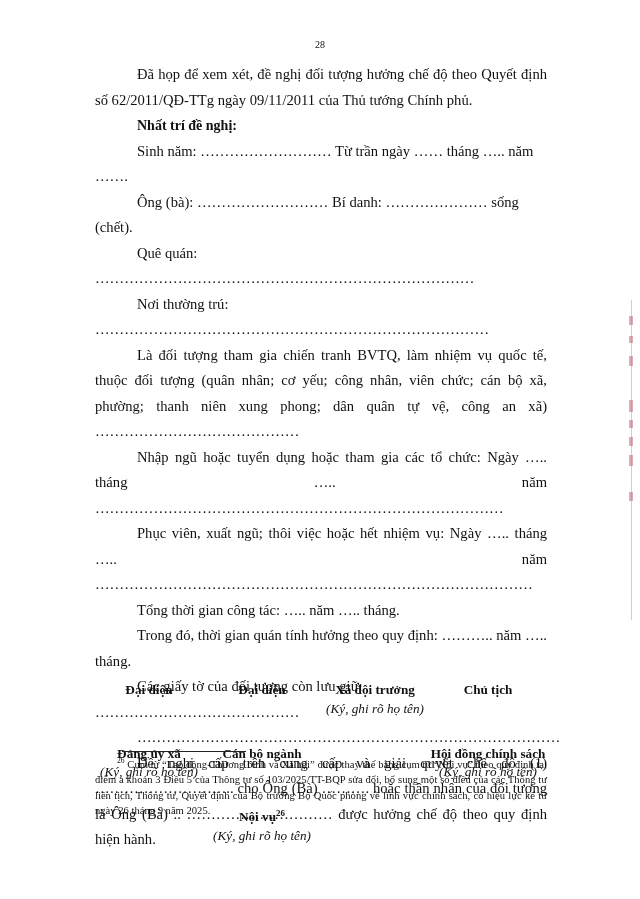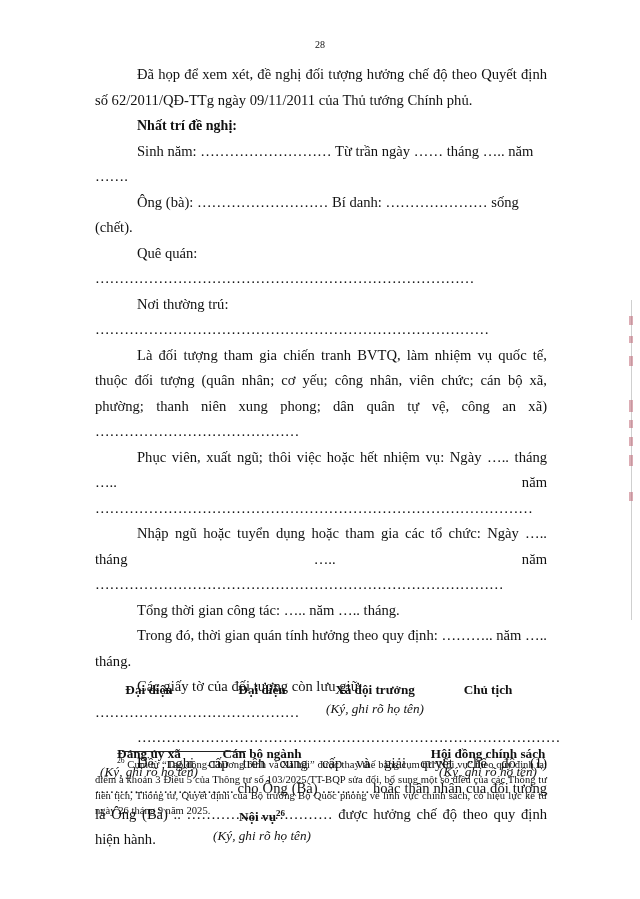--- a/index.html
+++ b/index.html
@@ -170,23 +170,23 @@
     <p class="body tight">Sinh năm: ……………………… Từ trần ngày …… tháng ….. năm …….</p>
 
     <p class="body tight">Ông (bà): ……………………… Bí danh: ………………… sống (chết).</p>
 
     <p class="body tight">Quê quán: ……………………………………………………………………</p>
 
     <p class="body tight">Nơi thường trú: ………………………………………………………………………</p>
 
     <p class="body">Là đối tượng tham gia chiến tranh BVTQ, làm nhiệm vụ quốc tế, thuộc đối tượng (quân nhân; cơ yếu; công nhân, viên chức; cán bộ xã, phường; thanh niên xung phong; dân quân tự vệ, công an xã) ……………………………………</p>
 
+    <p class="body">Nhập ngũ hoặc tuyển dụng hoặc tham gia các tổ chức: Ngày ….. tháng ….. năm …………………………………………………………………………</p>
+
     <p class="body">Phục viên, xuất ngũ; thôi việc hoặc hết nhiệm vụ: Ngày ….. tháng ….. năm ………………………………………………………………………………</p>
-
-    <p class="body">Nhập ngũ hoặc tuyển dụng hoặc tham gia các tổ chức: Ngày ….. tháng ….. năm …………………………………………………………………………</p>
 
     <p class="body tight">Tổng thời gian công tác: ….. năm ….. tháng.</p>
 
     <p class="body">Trong đó, thời gian quán tính hưởng theo quy định: ……….. năm ….. tháng.</p>
 
 
     <p class="body tight">Các giấy tờ của đối tượng còn lưu giữ: ……………………………………</p>
 
     <p class="body noindent tight" style="text-indent:42px;">……………………………………………………………………………</p>
 

